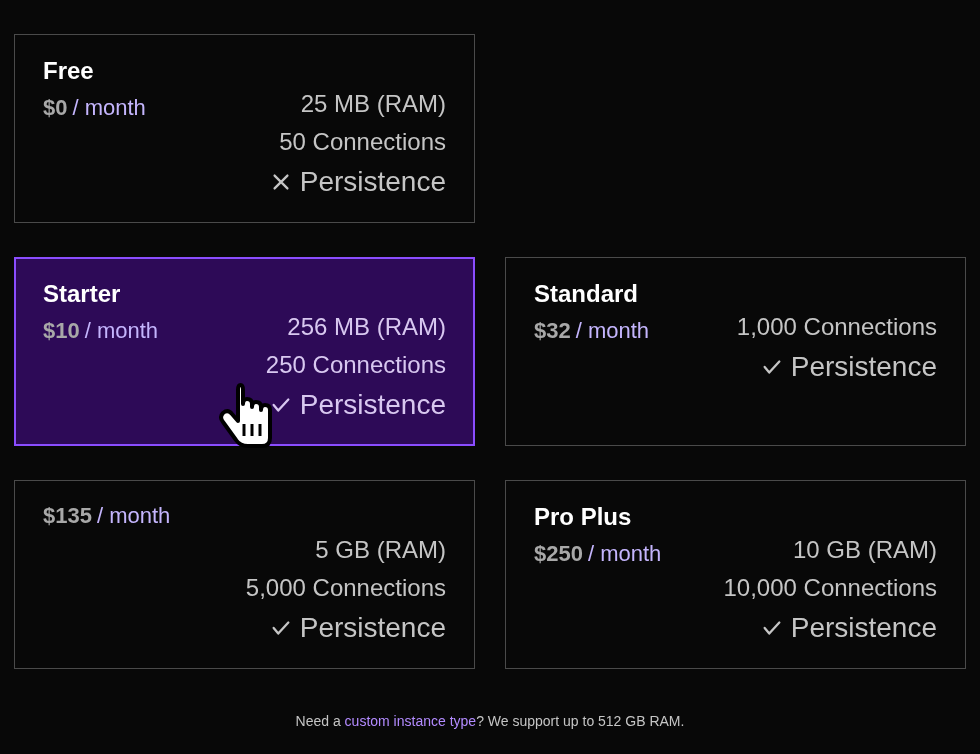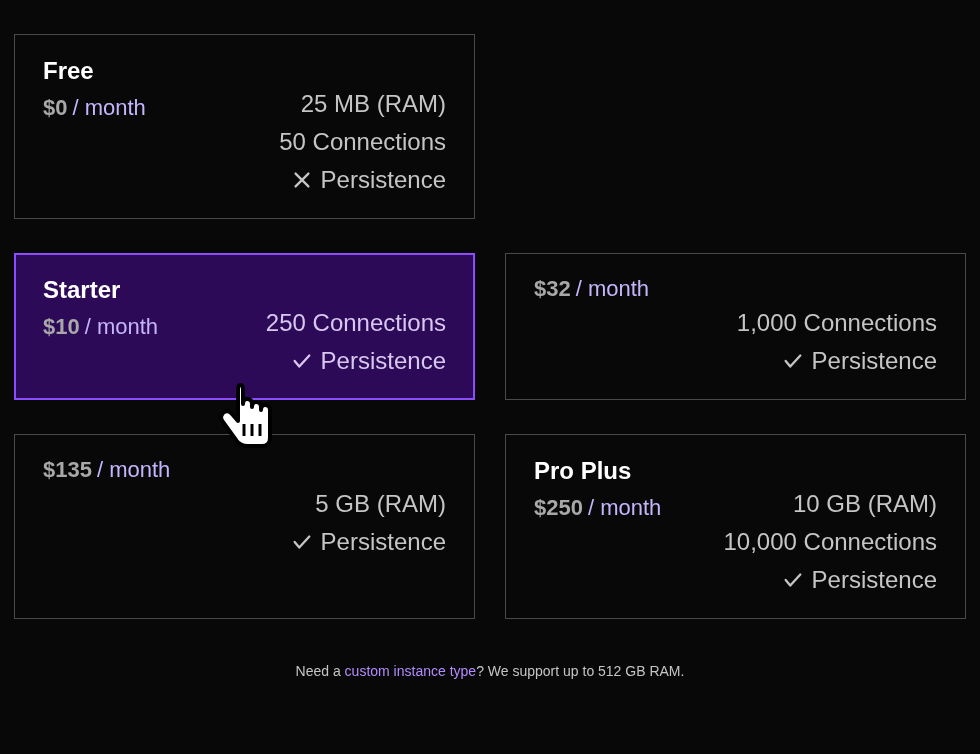--- a/index.html
+++ b/index.html
@@ -82,21 +82,21 @@
     .plan-card.selected .persist-label {
       color: #d8c8f0;
     }
     .plan-persistence {
       display: flex;
       align-items: center;
       gap: 8px;
     }
     .persist-label {
       color: #c5c5c5;
-      font-size: 24px;
+      font-size: 28px;
       font-weight: 400;
     }
     .icon-svg {
       width: 22px;
       height: 22px;
       stroke: #c5c5c5;
       stroke-width: 2.5;
       fill: none;
       stroke-linecap: round;
       stroke-linejoin: round;
@@ -154,32 +154,34 @@
 
     <div class="plan-card selected">
       <div class="plan-left">
         <div class="plan-name">Starter</div>
         <div class="plan-price-row">
           <span class="plan-price">$10</span>
           <span class="plan-period">/ month</span>
         </div>
       </div>
       <div class="plan-right">
+        <div class="plan-ram">256 MB (RAM)</div>
         <div class="plan-connections">250 Connections</div>
         <div class="plan-persistence">
           <svg class="icon-svg" viewBox="0 0 24 24">
               <path d="M4 12 L9 18 L20 6"></path>
             </svg>
           <span class="persist-label">Persistence</span>
         </div>
       </div>
     </div>
 
     <div class="plan-card">
       <div class="plan-left">
+        <div class="plan-name">Standard</div>
         <div class="plan-price-row">
           <span class="plan-price">$32</span>
           <span class="plan-period">/ month</span>
         </div>
       </div>
       <div class="plan-right">
         <div class="plan-connections">1,000 Connections</div>
         <div class="plan-persistence">
           <svg class="icon-svg" viewBox="0 0 24 24">
               <path d="M4 12 L9 18 L20 6"></path>
@@ -191,20 +193,21 @@
 
     <div class="plan-card">
       <div class="plan-left">
         <div class="plan-price-row">
           <span class="plan-price">$135</span>
           <span class="plan-period">/ month</span>
         </div>
       </div>
       <div class="plan-right">
         <div class="plan-ram">5 GB (RAM)</div>
+        <div class="plan-connections">5,000 Connections</div>
         <div class="plan-persistence">
           <svg class="icon-svg" viewBox="0 0 24 24">
               <path d="M4 12 L9 18 L20 6"></path>
             </svg>
           <span class="persist-label">Persistence</span>
         </div>
       </div>
     </div>
 
     <div class="plan-card">

